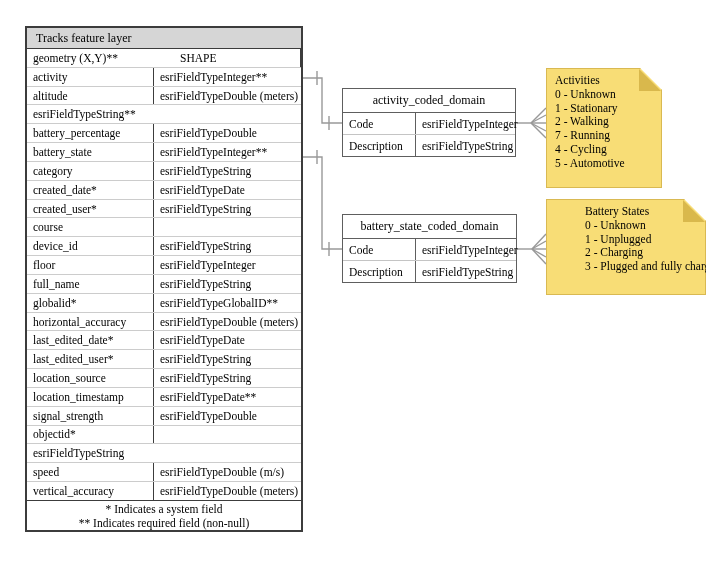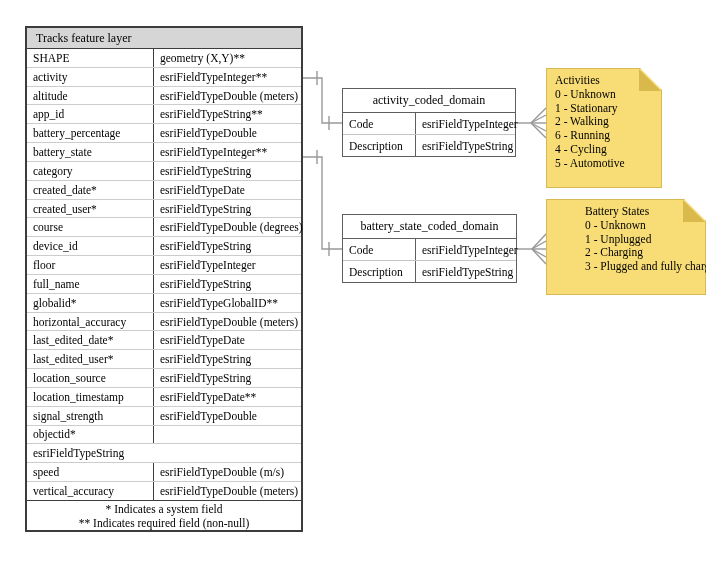--- a/index.html
+++ b/index.html
@@ -100,36 +100,35 @@
       <line x1="532" y1="249" x2="546" y2="249"></line>
       <line x1="532" y1="249" x2="546" y2="257"></line>
       <line x1="532" y1="249" x2="546" y2="264"></line>
     </g>
   </svg>
 
   <div class="tracks">
     <div class="tracks-header stipple-dark">Tracks feature layer</div>
     <div class="tracks-rows">
   <div class="trow">
+    <div class="cell type">geometry (X,Y)**</div>
     <div class="cell field">SHAPE</div>
-    <div class="cell type">geometry (X,Y)**</div>
   </div>
 
   <div class="trow stipple">
     <div class="cell field">activity</div>
     <div class="cell type">esriFieldTypeInteger**</div>
   </div>
 
   <div class="trow">
     <div class="cell field">altitude</div>
     <div class="cell type">esriFieldTypeDouble (meters)</div>
   </div>
 
   <div class="trow stipple">
-    <div class="cell field">app_id</div>
     <div class="cell type">esriFieldTypeString**</div>
   </div>
 
   <div class="trow">
     <div class="cell field">battery_percentage</div>
     <div class="cell type">esriFieldTypeDouble</div>
   </div>
 
   <div class="trow stipple">
     <div class="cell field">battery_state</div>
@@ -146,21 +145,20 @@
     <div class="cell type">esriFieldTypeDate</div>
   </div>
 
   <div class="trow">
     <div class="cell field">created_user*</div>
     <div class="cell type">esriFieldTypeString</div>
   </div>
 
   <div class="trow stipple">
     <div class="cell field">course</div>
-    <div class="cell type">esriFieldTypeDouble (degrees)</div>
   </div>
 
   <div class="trow">
     <div class="cell field">device_id</div>
     <div class="cell type">esriFieldTypeString</div>
   </div>
 
   <div class="trow stipple">
     <div class="cell field">floor</div>
     <div class="cell type">esriFieldTypeInteger</div>
@@ -254,21 +252,21 @@
     </div>
   </div>
 
   <div class="note" style="left:546px;top:68px;width:116px;height:120px;">
     <div class="fold"></div>
     <div class="note-line">Activities</div>
     <div>
         <div class="note-line">0 - Unknown</div>
         <div class="note-line">1 - Stationary</div>
         <div class="note-line">2 - Walking</div>
-        <div class="note-line">6 - Running</div>
+        <div class="note-line">7 - Running</div>
         <div class="note-line">4 - Cycling</div>
         <div class="note-line">5 - Automotive</div>
       </div>
   </div>
 
   <div class="note" style="left:546px;top:199px;width:160px;height:96px;padding-left:38px;">
     <div class="fold"></div>
     <div class="note-line">Battery States</div>
     <div>
         <div class="note-line">0 - Unknown</div>

